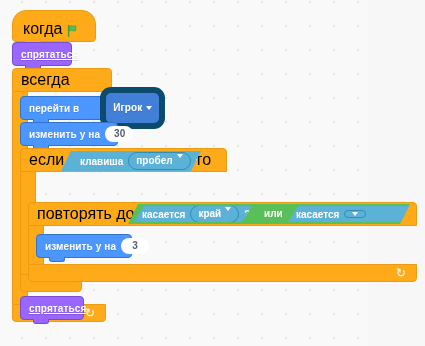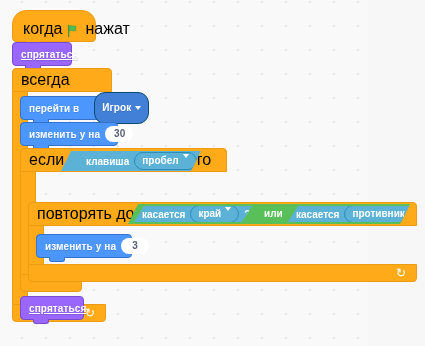--- a/index.html
+++ b/index.html
@@ -80,21 +80,21 @@
     font-weight:bold;
     min-width:10px;
     text-align:center;
     text-shadow:none;
     display:inline-block;
     line-height:14px;
   }
   
   .dd-blue{
     background:#4280D7;
-    border:1px solid #0c4a6e;
+    border:6px solid #0c4a6e;
     border-radius:11px;
     padding:8px 7px;
     font-size:10px;
     color:#fff;
     display:flex;align-items:center;gap:4px;
     line-height:14px;
   }
   
   .dd-sens{
     background:#5CB1D6;
@@ -111,21 +111,21 @@
     border-right:3.5px solid transparent;
     border-top:4px solid #ffffff;
     display:inline-block;
   }
 
   
   .hex{
     position:absolute;
     height:20px;
     display:flex;align-items:center;
-    padding:0 25px;
+    padding:0 19px;
     gap:5px;
     font-size:10px;font-weight:bold;color:#fff;
     box-sizing:border-box;
     clip-path:polygon(10px 0,100% 0,calc(100% - 10px) 100%,0 100%);
   }
   .hex.sens{background:#5CB1D6;}
   .hex.op  {background:#59C059;}
   .hexwrap{position:absolute;}
 
   
@@ -148,39 +148,38 @@
 
   <div class="hat" style="left:12px;top:10px;width:84px;">
     <div class="row">
       <span class="label">когда</span>
       <span class="flag">
         <svg width="13" height="12" viewBox="0 0 13 12">
           <path d="M1.6 0.6 L1.6 11.4" stroke="#45993D" stroke-width="1.4" fill="none" stroke-linecap="round"></path>
           <path d="M2.4 1.2 C4.6 -0.2 6.6 2.0 8.8 0.9 L8.8 5.6 C6.6 6.8 4.6 4.6 2.4 5.9 Z" fill="#4CBF56" stroke="#45993D" stroke-width=".6"></path>
         </svg>
       </span>
-      <span class="label">нажат</span>
     </div>
     <div class="notch-bot" style="background:#FFAB19;border:1px solid #EC9C13;border-top:none;"></div>
   </div>
 
   <div class="blk stack purple" style="left:12px;top:42px;width:60px;">
     <span class="notch-bot"></span>
     <span class="label">спрятаться</span>
   </div>
 
   <div class="c-head" style="left:12px;top:68px;width:100px;">
     <span class="label">всегда</span>
   </div>
   <div class="c-arm" style="left:12px;top:92px;width:16px;height:212px;"></div>
   <div class="c-foot" style="left:12px;top:304px;width:94px;">
     <span class="loop-arrow">↺</span>
   </div>
 
-  <div class="blk stack blue" style="left:20px;top:96px;width:98px;gap:15px;">
+  <div class="blk stack blue" style="left:20px;top:96px;width:98px;gap:21px;">
     <span class="notch-bot"></span>
     <span class="label">перейти в</span>
     <span class="dd-blue">
       <span>Игрок</span>
       <span class="caret"></span>
     </span>
   </div>
 
   <div class="blk stack blue" style="left:20px;top:122px;width:98px;gap:5px;">
     <span class="notch-bot"></span>
@@ -224,21 +223,20 @@
           <span>?</span>
         </span>
       </span>
 
       <span class="label" style="position:absolute;left:136px;top:4px;">или</span>
 
       <span class="hexwrap" style="left:160px;top:2px;">
         <span class="hex sens" style="position:relative;width:146px;height:16px;padding:0 8px;">
           <span>касается</span>
           <span class="dd-sens">
-            <span>противник</span>
             <span class="caret"></span>
           </span>
 
         </span>
       </span>
     </div>
   </div>
 
   <div class="c-arm" style="left:28px;top:226px;width:16px;height:38px;"></div>
   <div class="c-foot" style="left:28px;top:264px;width:389px;">

